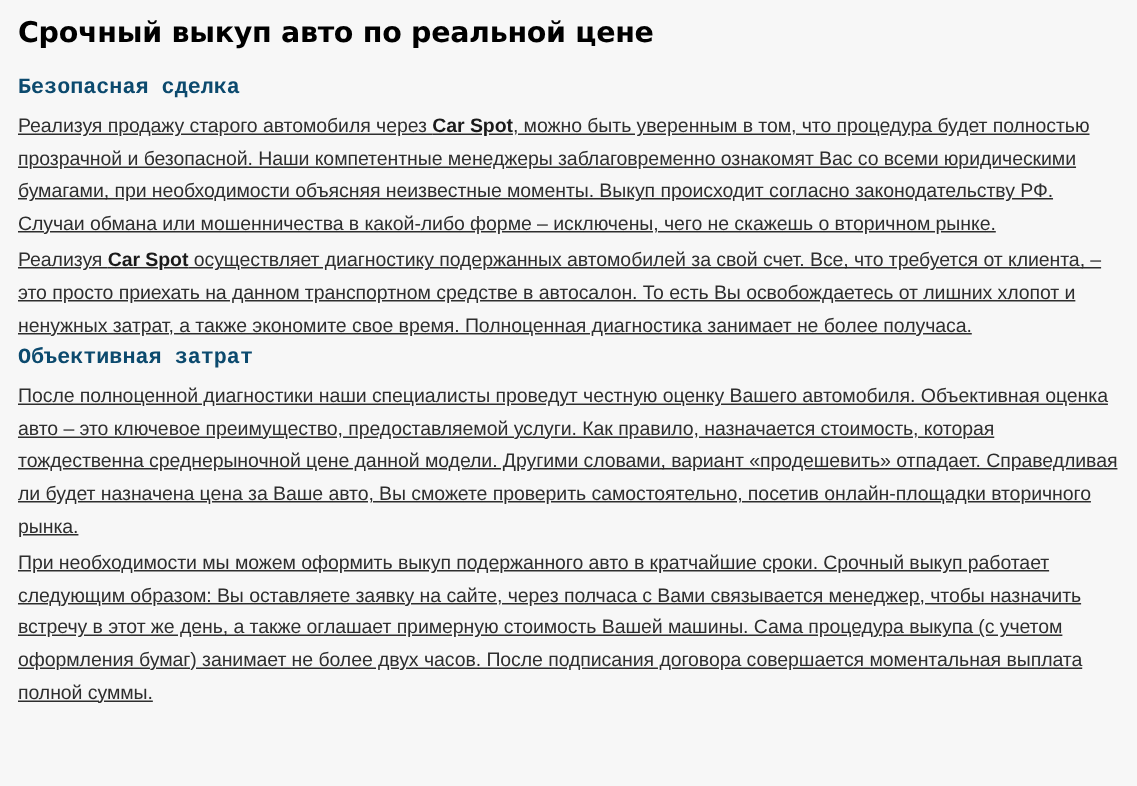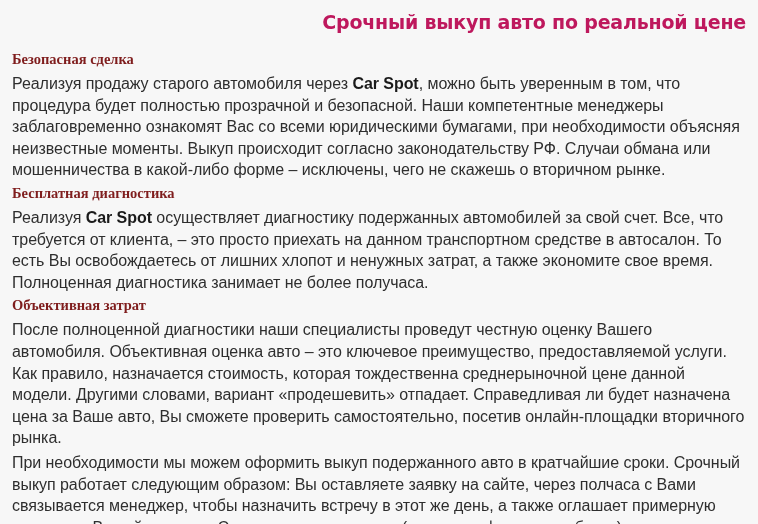--- a/index.html
+++ b/index.html
@@ -16,60 +16,59 @@
       width: 758px;
       color: #2b2b2b;
       font-family: "DejaVu Sans", "Liberation Sans", sans-serif;
     }
     .page-title {
       margin: 0;
       font-family: "DejaVu Sans", sans-serif;
       font-weight: bold;
       font-size: 19px;
       line-height: 28px;
-      color: #be185d;
+      color: #000000;
       letter-spacing: -0.2px;
-      text-align: right;
     }
     .section-heading {
       margin: 0;
-      font-family: Liberation Serif, serif;
+      font-family: Liberation Mono, monospace;
       font-weight: bold;
       font-size: 14.5px;
       line-height: 22px;
-      color: #7f1d1d;
+      color: #0c4a6e;
     }
     .first-heading { margin-top: 12px; }
     .section-body {
       margin: 3px 0 0 0;
       font-family: "Liberation Sans", sans-serif;
-      font-size: 16px;
+      font-size: 13px;
       line-height: 21.6px;
       color: #2e2e2e;
       letter-spacing: -0.05px;
+      text-decoration: underline;
     }
     .section-body b {
       font-weight: bold;
       color: #1a1a1a;
     }
     .section + .section .section-heading { margin-top: 1px; }
   </style>
 </head>
 <body>
 
 <div class="page">
   <h1 class="page-title">Срочный выкуп авто по реальной цене</h1>
 
   <div class="section">
     <h2 class="section-heading first-heading">Безопасная сделка</h2>
     <p class="section-body"><span>Реализуя продажу старого автомобиля через </span><b>Car Spot</b><span>, можно быть уверенным в том, что процедура будет полностью прозрачной и безопасной. Наши компетентные менеджеры заблаговременно ознакомят Вас со всеми юридическими бумагами, при необходимости объясняя неизвестные моменты. Выкуп происходит согласно законодательству РФ. Случаи обмана или мошенничества в какой-либо форме – исключены, чего не скажешь о вторичном рынке.</span></p>
   </div>
 
   <div class="section">
-    <h2 class="section-heading">Бесплатная диагностика</h2>
     <p class="section-body"><span>Реализуя </span><b>Car Spot</b><span> осуществляет диагностику подержанных автомобилей за свой счет. Все, что требуется от клиента, – это просто приехать на данном транспортном средстве в автосалон. То есть Вы освобождаетесь от лишних хлопот и ненужных затрат, а также экономите свое время. Полноценная диагностика занимает не более получаса.</span></p>
   </div>
 
   <div class="section">
     <h2 class="section-heading">Объективная затрат</h2>
     <p class="section-body">После полноценной диагностики наши специалисты проведут честную оценку Вашего автомобиля. Объективная оценка авто – это ключевое преимущество, предоставляемой услуги. Как правило, назначается стоимость, которая тождественна среднерыночной цене данной модели. Другими словами, вариант «продешевить» отпадает. Справедливая ли будет назначена цена за Ваше авто, Вы сможете проверить самостоятельно, посетив онлайн-площадки вторичного рынка.</p>
   </div>
 
   <div class="section">
     <p class="section-body">При необходимости мы можем оформить выкуп подержанного авто в кратчайшие сроки. Срочный выкуп работает следующим образом: Вы оставляете заявку на сайте, через полчаса с Вами связывается менеджер, чтобы назначить встречу в этот же день, а также оглашает примерную стоимость Вашей машины. Сама процедура выкупа (с учетом оформления бумаг) занимает не более двух часов. После подписания договора совершается моментальная выплата полной суммы.</p>

